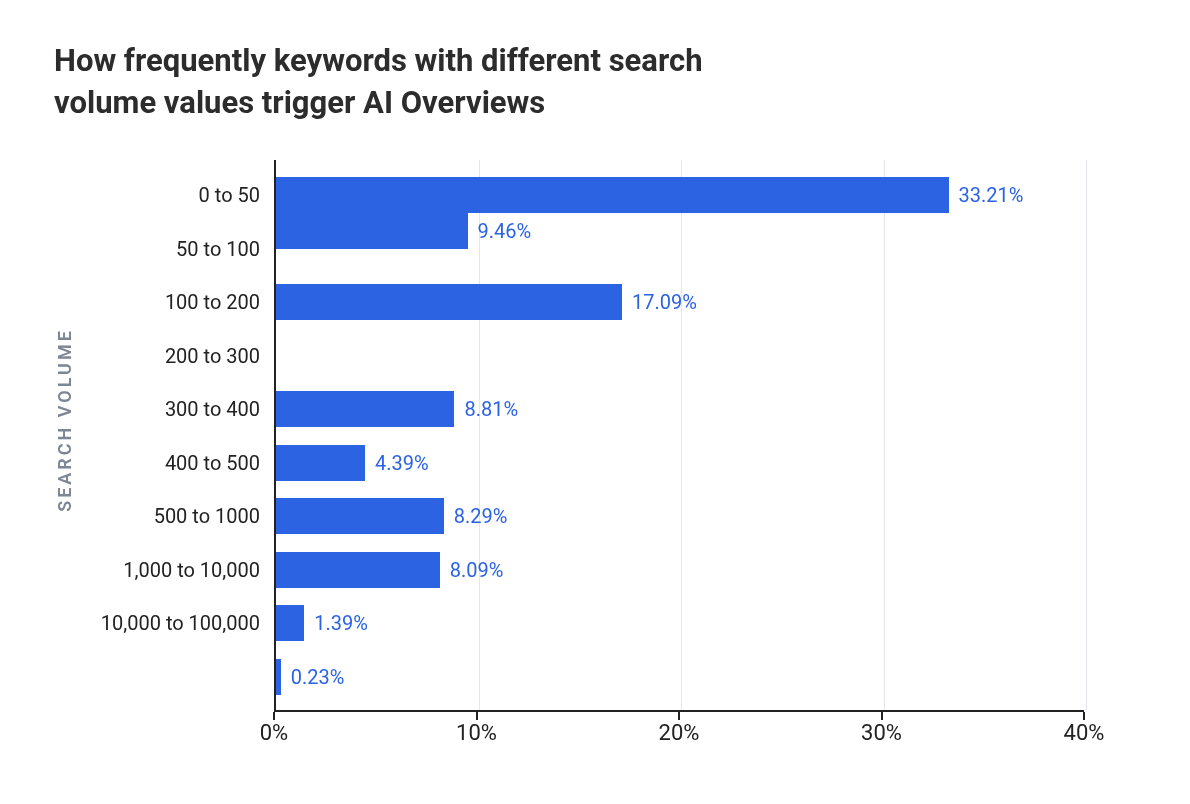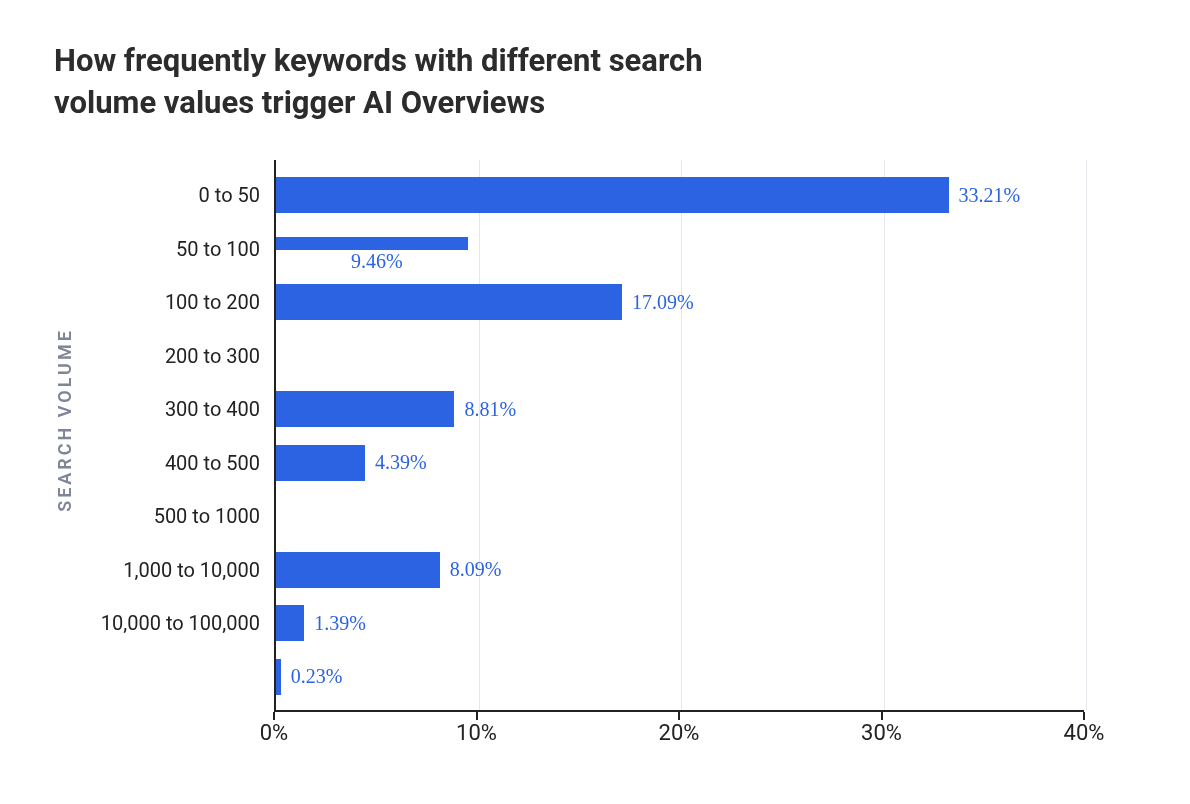--- a/index.html
+++ b/index.html
@@ -92,21 +92,20 @@
     width: 1px;
     background: #e3e6ea;
   }
 
   .bar-row {
     position: absolute;
     left: 0;
     height: 36px;
     display: flex;
     align-items: center;
-    font-family: Liberation Serif, serif;
   }
   .bar {
     height: 100%;
     background: #2b63e3;
   }
   .bar-label {
     margin-left: 10px;
     font-size: 20px;
     color: #2b63e3;
     white-space: nowrap;
@@ -156,35 +155,39 @@
   <div class="y-axis-title">SEARCH VOLUME</div>
   <div class="plot" id="plot">
       <div class="grid-line" style="left: 202.5px;"></div>
       <div class="grid-line" style="left: 405px;"></div>
       <div class="grid-line" style="left: 607.5px;"></div>
       <div class="grid-line" style="left: 810px;"></div>
       <div class="bar-row" style="top: 17.4545px;">
         <div class="bar" style="width: 672.503px; background: rgb(43, 99, 227);"></div>
         <div class="bar-label">33.21%</div>
       </div>
-      <div class="bar-row" style="top: 77px; flex-direction: column;">
+      <div class="bar-row" style="top: 53px;">
         <div class="bar" style="width: 191.565px; background: rgb(43, 99, 227);"></div>
         <div class="bar-label">9.46%</div>
       </div>
       <div class="bar-row" style="top: 124.364px;">
         <div class="bar" style="width: 346.072px; background: rgb(43, 99, 227);"></div>
         <div class="bar-label">17.09%</div>
       </div>
       <div class="bar-row" style="top: 231.273px; justify-content: space-between;">
         <div class="bar" style="width: 178.403px; background: rgb(43, 99, 227);"></div>
         <div class="bar-label">8.81%</div>
       </div>
       <div class="bar-row" style="top: 284.727px;">
         <div class="bar" style="width: 88.8975px; background: rgb(43, 99, 227);"></div>
         <div class="bar-label">4.39%</div>
+      </div>
+      <div class="bar-row" style="top: 338.182px;">
+        <div class="bar" style="width: 167.873px; background: rgb(43, 99, 227);"></div>
+        <div class="bar-label">8.29%</div>
       </div>
       <div class="bar-row" style="top: 391.636px;">
         <div class="bar" style="width: 163.822px; background: rgb(43, 99, 227);"></div>
         <div class="bar-label">8.09%</div>
       </div>
       <div class="bar-row" style="top: 445.091px;">
         <div class="bar" style="width: 28.1475px; background: rgb(43, 99, 227);"></div>
         <div class="bar-label">1.39%</div>
       </div>
       <div class="bar-row" style="top: 498.545px;">

